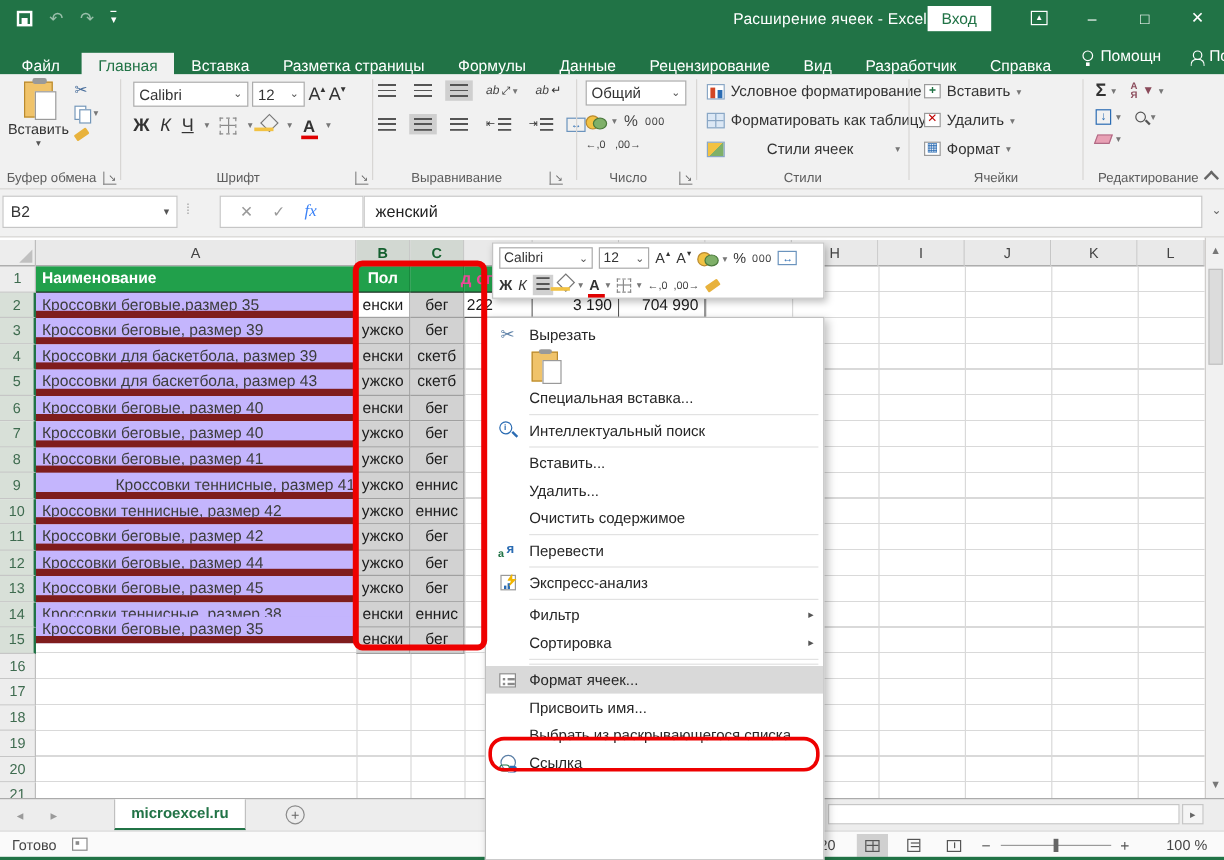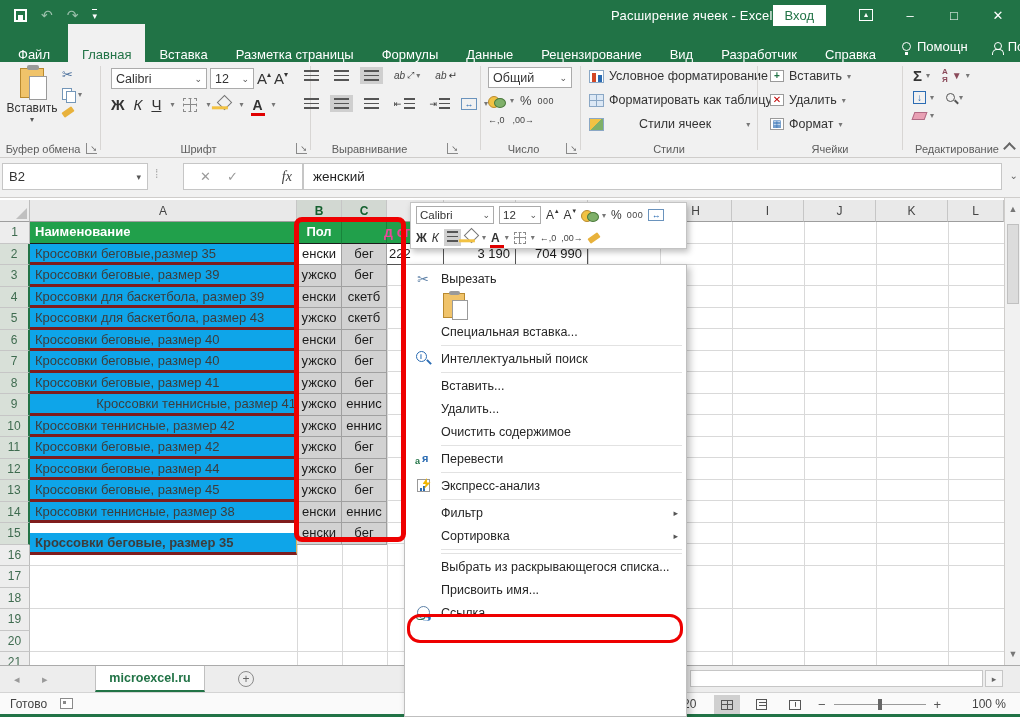--- a/index.html
+++ b/index.html
@@ -15,21 +15,21 @@
   .qbtn{color:rgba(255,255,255,.55);font-size:14px;line-height:1;}
   .qdd{font-size:9px;color:#fff;border-top:1px solid #fff;padding-top:1px;}
   .t-title{flex:1;text-align:right;font-size:13px;letter-spacing:.2px;}
   .t-right{display:flex;align-items:center;gap:0;}
   .signin{background:#fff;color:#217346;font-size:13px;padding:3px 12px;margin-right:18px;cursor:pointer;}
   .wbtn{width:44px;height:30px;display:flex;align-items:center;justify-content:center;color:#fff;font-size:13px;}
   .ribopt{width:14px;height:12px;border:1px solid #fff;position:relative;font-size:8px;text-align:center;line-height:10px;}
 
   
   .tabrow{position:absolute;left:0;top:30px;width:1020px;height:32px;background:#217346;display:flex;align-items:flex-end;color:#fff;}
-  .rtab{padding:23px 14px 8px 14px;font-size:13px;white-space:nowrap;cursor:pointer;}
+  .rtab{padding:3px 14px 8px 14px;font-size:13px;white-space:nowrap;cursor:pointer;}
   .rtab.file{padding:7px 18px 8px 18px;}
   .rtab.active{background:#f1f1f1;color:#217346;}
   .tab-spacer{flex:1;}
   .helpitem{display:flex;align-items:center;gap:6px;padding:7px 12px 8px;cursor:pointer;white-space:nowrap;}
   .bulb{width:9px;height:9px;border:1.5px solid #fff;border-radius:50%;position:relative;display:inline-block;}
   .bulb::after{content:"";position:absolute;left:2px;top:9px;width:3px;height:3px;background:#fff;}
   .person{width:10px;height:10px;position:relative;display:inline-block;}
   .person::before{content:"";position:absolute;left:2px;top:0;width:6px;height:6px;border:1.2px solid #fff;border-radius:50%;}
   .person::after{content:"";position:absolute;left:0;top:7px;width:10px;height:5px;border:1.2px solid #fff;border-bottom:none;border-radius:5px 5px 0 0;}
 
@@ -91,37 +91,37 @@
   .lens::after{content:"";position:absolute;left:7px;top:7px;width:5px;height:1.8px;background:#555;transform:rotate(45deg);}
   .eras{display:inline-block;width:13px;height:8px;background:#e8a0b4;border:1px solid #b06a84;transform:skewX(-20deg);}
   .collapse{position:absolute;right:4px;bottom:6px;width:14px;height:10px;cursor:pointer;}
   .collapse::before{content:"";position:absolute;left:3px;top:3px;width:7px;height:7px;border-left:2px solid #666;border-top:2px solid #666;transform:rotate(45deg);}
 
   
   .fbar{position:absolute;left:0;top:158px;width:1020px;height:40px;background:#f1f1f1;border-bottom:1px solid #cfcdcb;}
   .namebox{position:absolute;left:2px;top:5px;width:146px;height:27px;background:#fff;border:1px solid #c6c6c6;display:flex;align-items:center;padding:0 6px;justify-content:space-between;font-size:13px;}
   .fdots{position:absolute;left:155px;top:9px;color:#aaa;font-size:12px;letter-spacing:0;}
   .fbtns{position:absolute;left:183px;top:5px;width:120px;height:27px;background:#fff;border:1px solid #c6c6c6;display:flex;align-items:center;gap:16px;padding-left:16px;}
-  .fxx{font-style:italic;font-family:"Liberation Serif","DejaVu Serif",serif;color:#404040;font-size:14px;margin-left:28px;}
+  .fxx{font-style:italic;font-family:"Liberation Serif","DejaVu Serif",serif;color:#3b82f6;font-size:14px;}
   .fmla{position:absolute;left:303px;top:5px;right:18px;height:27px;background:#fff;border:1px solid #c6c6c6;display:flex;align-items:center;padding-left:9px;font-size:13.5px;color:#222;}
   .fchev{position:absolute;right:2px;top:12px;color:#666;font-size:10px;}
 
   
   .sheet{position:absolute;left:0;top:198px;width:1004px;height:467px;background:#fff;overflow:hidden;}
   .corner{position:absolute;left:0;top:2px;width:30px;height:22px;background:#ededed;border-right:1px solid #bdbdbd;border-bottom:1px solid #9e9e9e;}
   .corner::after{content:"";position:absolute;right:2px;bottom:2px;border-left:11px solid transparent;border-bottom:11px solid #c0c0c0;}
   .colhead{position:absolute;top:2px;height:22px;background:#e9e9e9;border-right:1px solid #c6c6c6;border-bottom:1px solid #9e9e9e;text-align:center;font-size:12px;color:#444;line-height:22px;cursor:pointer;}
   .colhead.selc{background:#d2d8d2;color:#14602f;border-bottom:2px solid #217346;font-weight:bold;}
   .rowhead{position:absolute;left:0;width:30px;background:#ededed;border-right:1px solid #bdbdbd;border-bottom:1px solid #c6c6c6;text-align:center;font-size:12px;color:#3e6b4f;cursor:pointer;}
   .rowhead.selr{background:#d8e0d8;border-right:2px solid #217346;}
   .vline{position:absolute;width:1px;background:#d9d9d9;}
   .gridlines{position:absolute;left:30px;top:24px;right:0;height:452px;background:repeating-linear-gradient(to bottom,transparent 0 20.5px,#d9d9d9 20.5px 21.5px);}
   .cell{position:absolute;overflow:hidden;white-space:nowrap;}
   .c-green{background:#21a04b;color:#fff;font-weight:bold;border-right:1px solid #18843b;border-bottom:1px solid #1b1b1b;font-size:13px;line-height:20px;}
-  .c-yellow{background:#0ea5e9;color:#3d3d3d;border-right:1px solid #d9b75a;border-bottom:3px solid #7f1d1d;font-size:13px;line-height:20px;padding-left:5px;}
+  .c-yellow{background:#c4b5fd;color:#3d3d3d;border-right:1px solid #d9b75a;border-bottom:6px solid #7f1d1d;font-size:13px;line-height:20px;padding-left:5px;}
   .c-gray{background:#d2d2d2;color:#1b1b1b;border-right:1px solid #a0a0a0;border-bottom:1px solid #a0a0a0;font-size:13px;line-height:20px;text-align:center;}
   .c-white{background:#fff;color:#1b1b1b;border-right:1px solid #a0a0a0;border-bottom:1px solid #a0a0a0;font-size:13px;line-height:20px;text-align:center;}
   .c-num{background:#fff;color:#1b1b1b;border-right:1px solid #555;border-bottom:1px solid #555;font-size:13px;line-height:20px;text-align:right;padding-right:5px;}
   .ovtext{position:absolute;color:#ec4899;font-weight:bold;font-size:14px;line-height:20px;white-space:nowrap;z-index:3;margin-left:39px;}
 
   
   .vscroll{position:absolute;right:0;top:198px;width:16px;height:467px;background:#f1f1f1;border-left:1px solid #cfcdcb;}
   .vsb{position:absolute;left:2px;width:12px;text-align:center;font-size:9px;color:#777;}
   .vthumb{position:absolute;left:2px;top:26px;width:12px;height:80px;background:#dcdcdc;border:1px solid #c0c0c0;}
 
@@ -294,21 +294,21 @@
         <span class="bucket"></span>
           <span class="ddm">▾</span>
         <span class="aRed">А</span>
           <span class="ddm">▾</span>
       </div>
       <div class="glabel"><span>Шрифт</span></div>
       <span class="launcher">↘</span>
     </div>
     <div class="gsep" style="left:310px;"></div>
 
-    <div class="rgroup" style="left:292px;width:169px;">
+    <div class="rgroup" style="left:303px;width:169px;">
       <div class="ar1">
         <span class="icbox">
             <span class="lines"></span>
           </span>
         <span class="icbox">
             <span class="lines"></span>
           </span>
         <span class="icbox sel">
             <span class="lines"></span>
           </span>
@@ -546,21 +546,21 @@
         <div class="cell c-gray" style="left: 342px; width: 45px; top: 239px; height: 21.5px;">бег</div>
         <div class="cell c-yellow" style="left: 30px; width: 267px; top: 260.5px; height: 21.5px;">Кроссовки беговые, размер 44</div>
         <div class="cell c-gray" style="left: 297px; width: 45px; top: 260.5px; height: 21.5px;">ужско</div>
         <div class="cell c-gray" style="left: 342px; width: 45px; top: 260.5px; height: 21.5px;">бег</div>
         <div class="cell c-yellow" style="left: 30px; width: 267px; top: 282px; height: 21.5px;">Кроссовки беговые, размер 45</div>
         <div class="cell c-gray" style="left: 297px; width: 45px; top: 282px; height: 21.5px;">ужско</div>
         <div class="cell c-gray" style="left: 342px; width: 45px; top: 282px; height: 21.5px;">бег</div>
         <div class="cell c-yellow" style="left: 30px; width: 267px; top: 303.5px; height: 21.5px;">Кроссовки теннисные, размер 38</div>
         <div class="cell c-gray" style="left: 297px; width: 45px; top: 303.5px; height: 21.5px;">енски</div>
         <div class="cell c-gray" style="left: 342px; width: 45px; top: 303.5px; height: 21.5px;">еннис</div>
-        <div class="cell c-yellow" style="left: 30px; width: 267px; top: 335px; height: 21.5px; font-weight: bold;">Кроссовки беговые, размер 35</div>
+        <div class="cell c-yellow" style="left: 30px; width: 267px; top: 316px; height: 21.5px;">Кроссовки беговые, размер 35</div>
         <div class="cell c-gray" style="left: 297px; width: 45px; top: 325px; height: 21.5px;">енски</div>
         <div class="cell c-gray" style="left: 342px; width: 45px; top: 325px; height: 21.5px;">бег</div>
         <div class="cell c-num" style="left: 387px; width: 57px; top: 45.5px; height: 21.5px; text-align: left; padding-left: 2px;">222</div>
         <div class="cell c-num" style="left: 444px; width: 72px; top: 45.5px; height: 21.5px;">3 190</div>
         <div class="cell c-num" style="left: 516px; width: 72px; top: 45.5px; height: 21.5px;">704 990</div>
       </div>
     <div class="corner"></div>
   </div>
 
   <div class="vscroll">
@@ -635,31 +635,37 @@
       </div>
       <div class="cmitem">
         <span class="gut">
           <span></span>
         </span>
         <span class="lbl">Сортировка</span>
         <span class="cmarrow">▸</span>
       </div>
       <div class="cmsep"></div>
       <div class="cmsep"></div>
+      <div class="cmitem hl">
+        <span class="gut">
+          <span class="mi i-format"></span>
+        </span>
+        <span class="lbl">Формат ячеек...</span>
+      </div>
       <div class="cmitem">
         <span class="gut">
           <span></span>
         </span>
+        <span class="lbl">Присвоить имя...</span>
+      </div>
+      <div class="cmitem">
+        <span class="gut">
+          <span></span>
+        </span>
         <span class="lbl">Выбрать из раскрывающегося списка...</span>
-      </div>
-      <div class="cmitem">
-        <span class="gut">
-          <span></span>
-        </span>
-        <span class="lbl">Присвоить имя...</span>
       </div>
       <div class="cmitem">
         <span class="gut">
           <span class="mi i-link"></span>
         </span>
         <span class="lbl">Ссылка</span>
       </div>
     </div>
 
   <div class="minibar">

